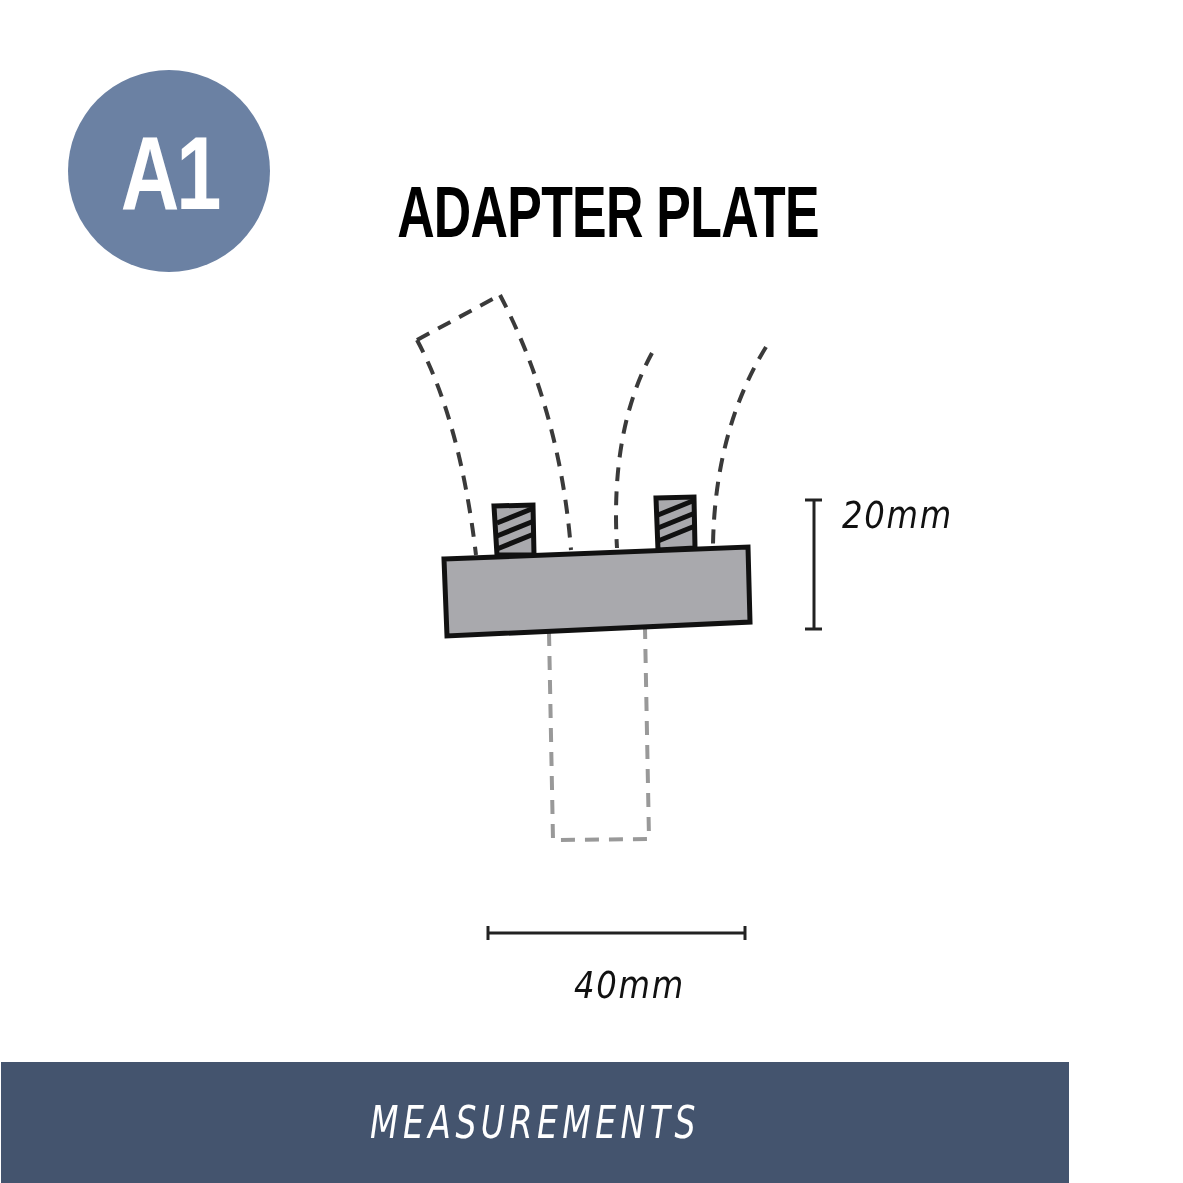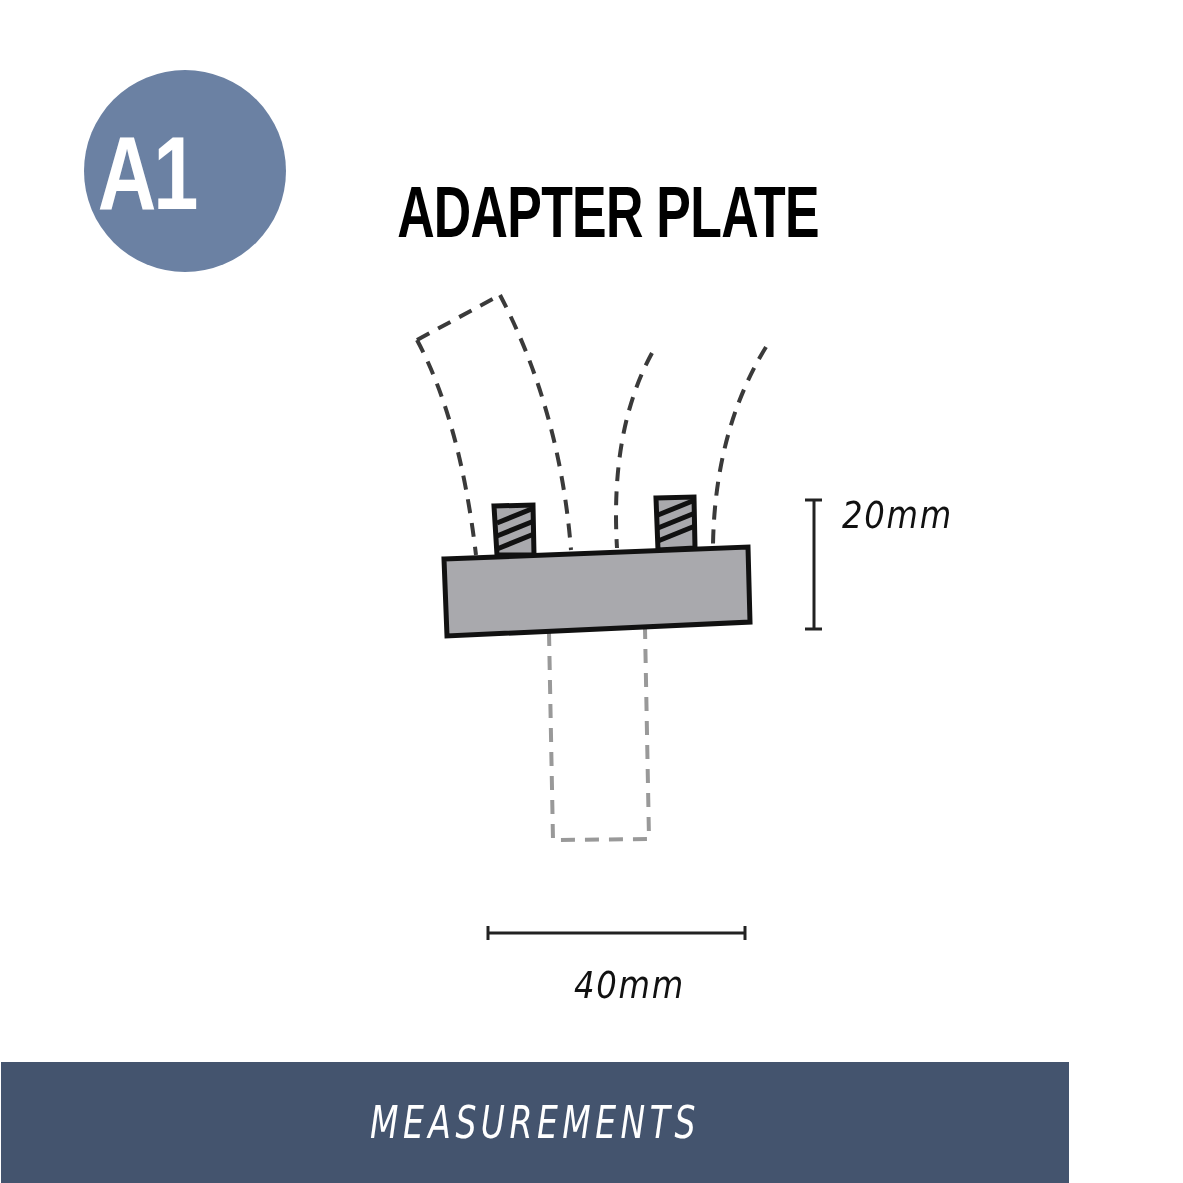--- a/index.html
+++ b/index.html
@@ -1,19 +1,19 @@
 <!DOCTYPE html>
 <html><head>
 <meta charset="utf-8">
 <style>
   html, body { margin: 0; padding: 0; background: #ffffff; }
   body { width: 1183px; height: 1183px; position: relative; overflow: hidden; }
   .badge {
-    position: absolute; left: 84px; top: 70px; width: 202px; height: 202px;
-    border-radius: 50%; display: flex; align-items: center; justify-content: flex-start;
+    position: absolute; left: 68px; top: 70px; width: 202px; height: 202px;
+    border-radius: 50%; display: flex; align-items: center; justify-content: center;
   }
   .badge-label {
     color: #ffffff; font-family: "Liberation Sans", sans-serif; font-weight: bold;
     font-size: 104px; letter-spacing: -4px; transform: scaleX(0.78); line-height: 1;
     margin-top: 4px;
   }
   .title {
     position: absolute; left: 0; width: 1216px; top: 176px; text-align: center;
     font-family: "Liberation Sans", sans-serif; font-weight: bold; font-size: 72px;
     color: #000; transform: scaleX(0.72); transform-origin: 608px 0; letter-spacing: -1px;

